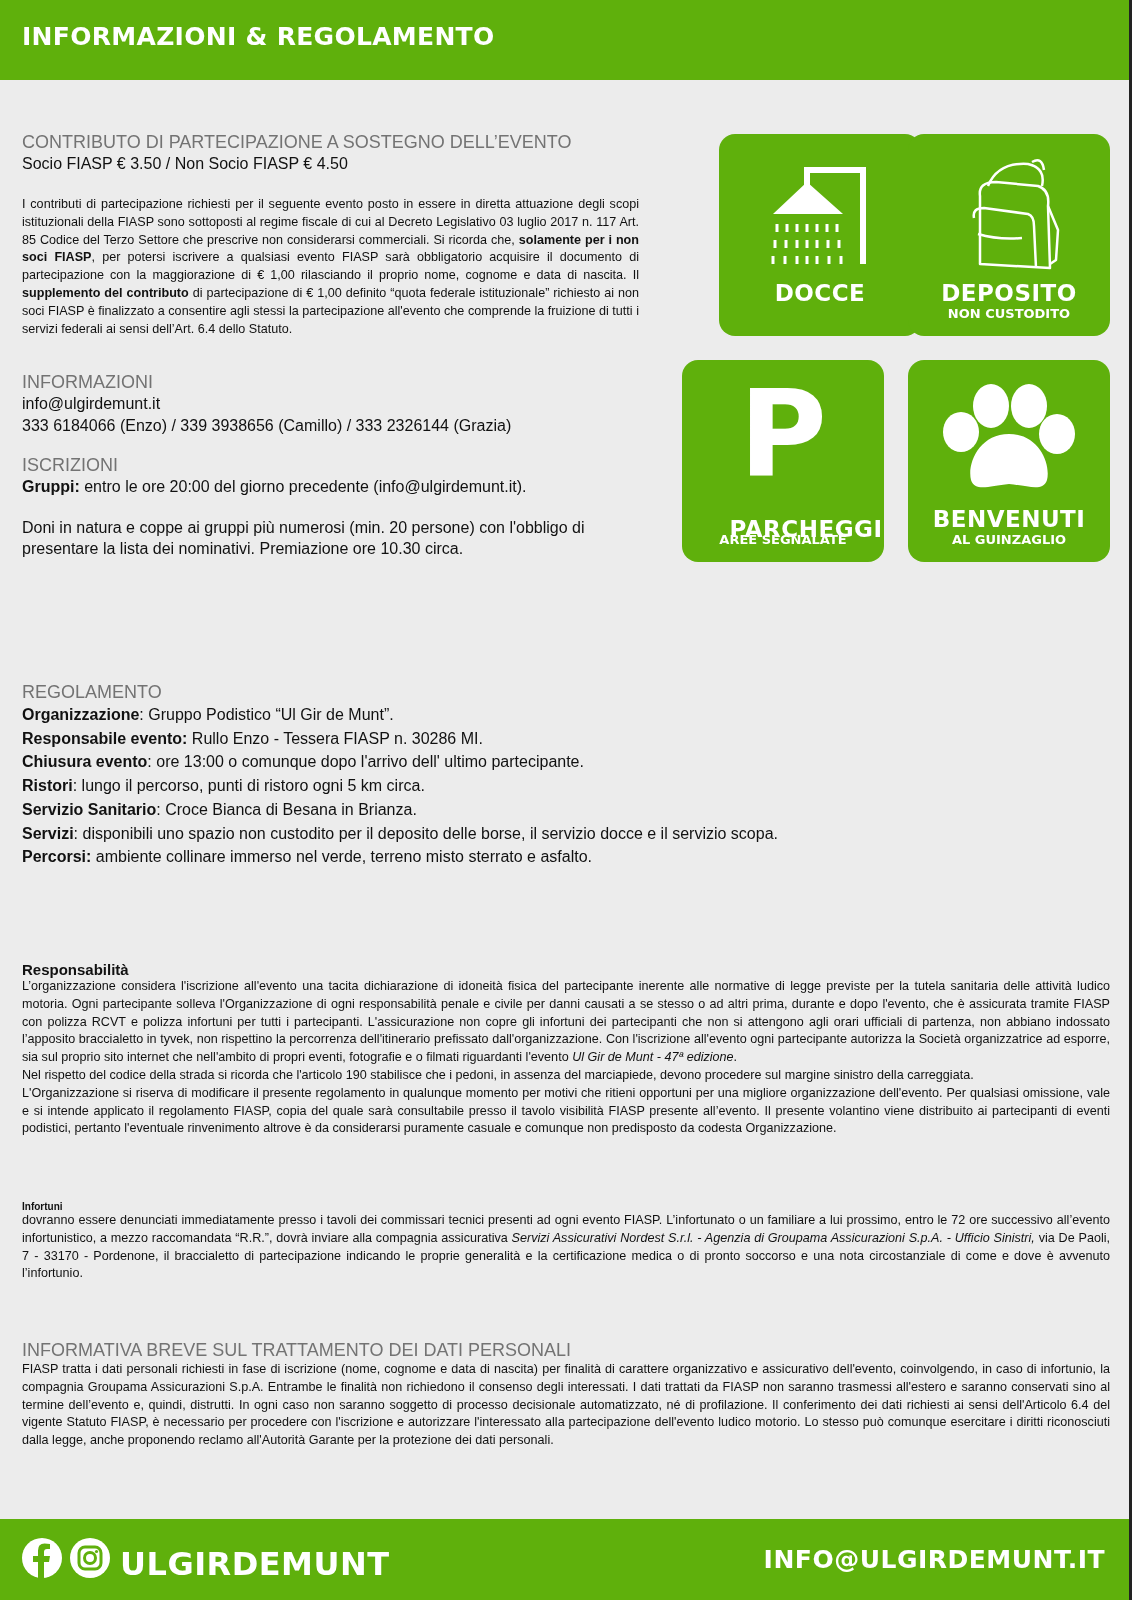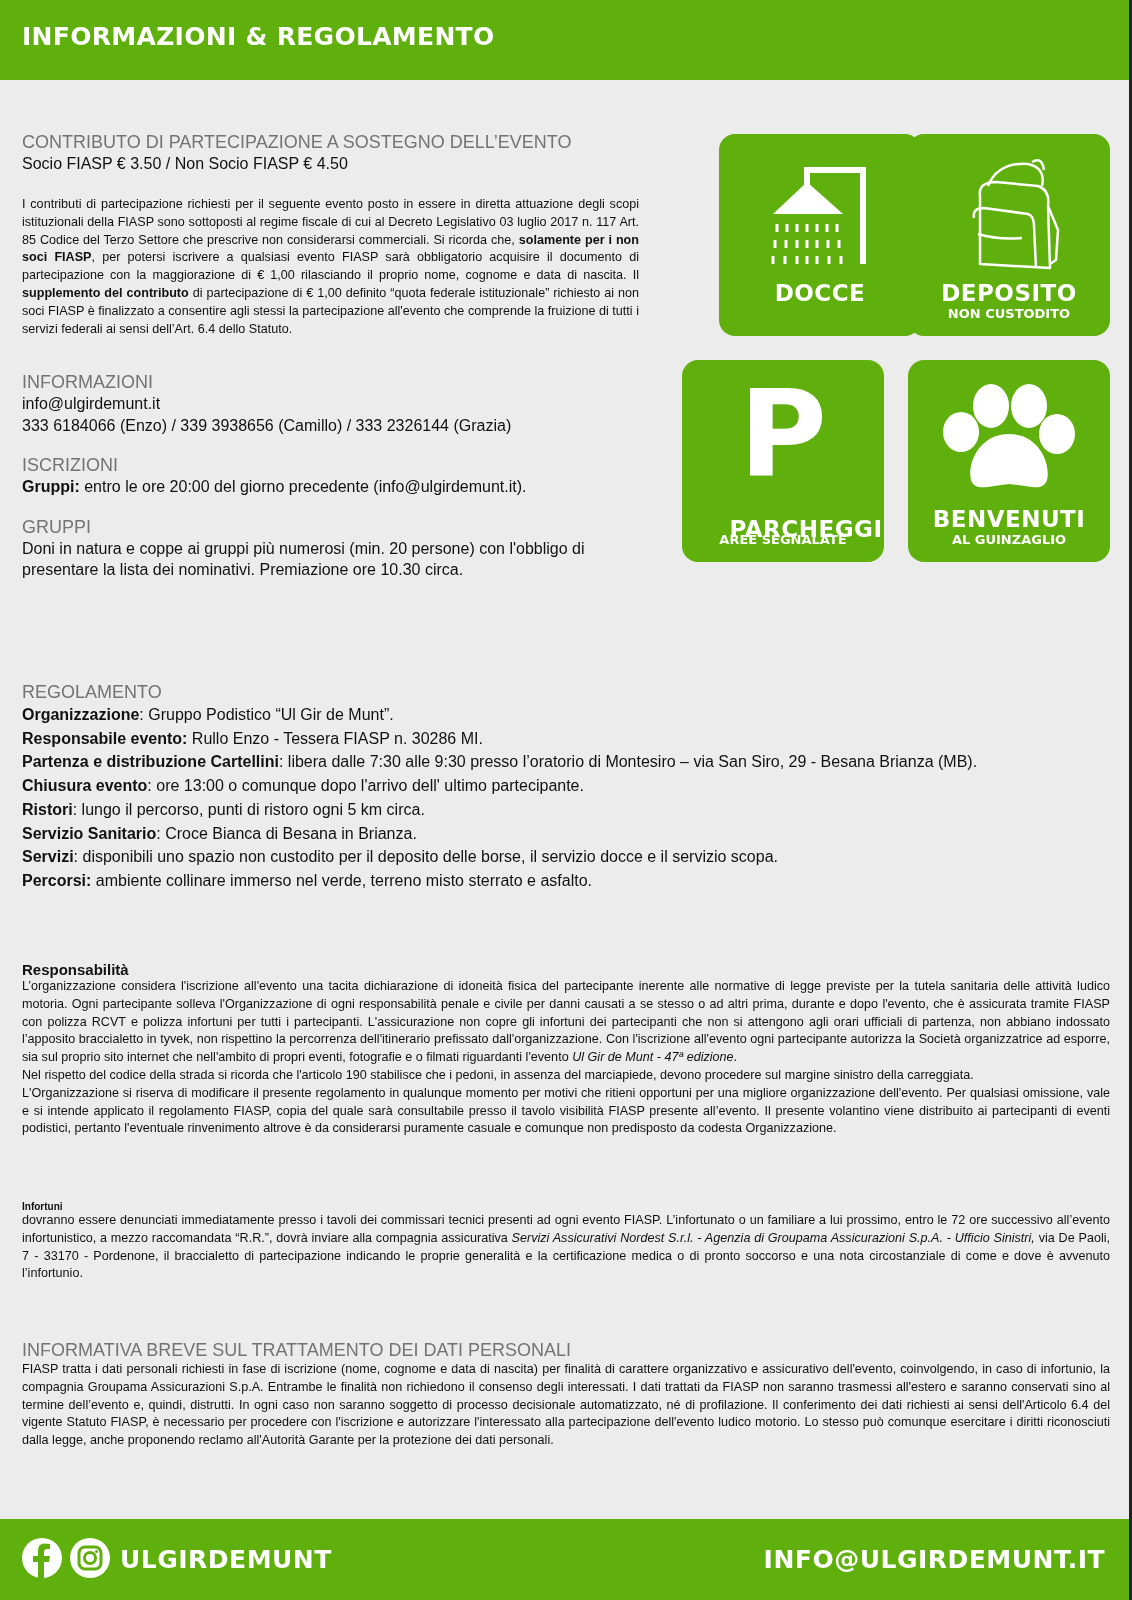--- a/index.html
+++ b/index.html
@@ -41,21 +41,21 @@
   .tile svg { position: absolute; }
 
   .full { position: absolute; left: 22px; width: 1088px; }
   .reg-line { font-size: 16px; line-height: 23.7px; }
 
   .footer {
     position: absolute; left: 0; top: 1519px; width: 1129px; height: 81px;
     background: #5fb00c; color: #fff;
     font-family: "DejaVu Sans", sans-serif; font-weight: bold;
   }
-  .footer .handle { position: absolute; left: 120px; top: 26px; font-size: 25px; letter-spacing: 0.5px; }
+  .footer .handle { position: absolute; left: 120px; top: 26px; font-size: 32px; letter-spacing: 0.5px; }
   .footer .email { position: absolute; right: 24px; top: 26px; font-size: 25px; letter-spacing: 0.5px; }
   .footer .soc { position: absolute; top: 19px; width: 40px; height: 40px; }
 </style>
 </head>
 <body>
 
 <div class="topbar">
   <h1>INFORMAZIONI &amp; REGOLAMENTO</h1>
 </div>
 
@@ -73,21 +73,20 @@
     <div class="med">info@ulgirdemunt.it</div>
     <div class="med">333 6184066 (Enzo) / 339 3938656 (Camillo) / 333 2326144 (Grazia)</div>
   </section>
 
   <section style="margin-top:19px;">
     <h2 class="sec">ISCRIZIONI</h2>
     <div class="med"><b>Gruppi:</b><span> entro le ore 20:00 del giorno precedente (info@ulgirdemunt.it).</span></div>
   </section>
 
   <section style="margin-top:19px;">
-    <h2 class="sec">GRUPPI</h2>
     <div class="med">Doni in natura e coppe ai gruppi più numerosi (min. 20 persone) con l'obbligo di presentare la lista dei nominativi. Premiazione ore 10.30 circa.</div>
   </section>
 </div>
 
 <div class="tiles">
   <div class="tile" style="left:0;top:0;margin-left:37px;">
     <svg width="110" height="110" viewBox="0 0 110 110" style="left:46px;top:30px;">
       <path d="M42 46 V6 H98 V100" fill="none" stroke="#fff" stroke-width="6"></path>
       <path d="M42 18 L8 50 H78 Z" fill="#fff"></path>
       <g stroke="#fff" stroke-width="3">
@@ -151,21 +150,20 @@
     <div class="big" style="top:146px;">BENVENUTI</div>
     <div class="sub" style="top:172px;">AL GUINZAGLIO</div>
   </div>
 </div>
 
 <section class="full" style="top:682px;">
   <h2 class="sec">REGOLAMENTO</h2>
   <div id="reg-list">
       <div class="reg-line"><b>Organizzazione</b><span>:</span><span> Gruppo Podistico “Ul Gir de Munt”.</span></div>
       <div class="reg-line"><b>Responsabile evento:</b><span></span><span> Rullo Enzo - Tessera FIASP n. 30286 MI.</span></div>
-      <div class="reg-line"><b>Partenza e distribuzione Cartellini</b><span>:</span><span> libera dalle 7:30 alle 9:30 presso l’oratorio di Montesiro – via San Siro, 29 - Besana Brianza (MB).</span></div>
       <div class="reg-line"><b>Chiusura evento</b><span>:</span><span> ore 13:00 o comunque dopo l'arrivo dell' ultimo partecipante.</span></div>
       <div class="reg-line"><b>Ristori</b><span>:</span><span> lungo il percorso, punti di ristoro ogni 5 km circa.</span></div>
       <div class="reg-line"><b>Servizio Sanitario</b><span>:</span><span> Croce Bianca di Besana in Brianza.</span></div>
       <div class="reg-line"><b>Servizi</b><span>:</span><span> disponibili uno spazio non custodito per il deposito delle borse, il servizio docce e il servizio scopa.</span></div>
       <div class="reg-line"><b>Percorsi:</b><span></span><span> ambiente collinare immerso nel verde, terreno misto sterrato e asfalto.</span></div>
     </div>
 </section>
 
 <section class="full" style="top:961px;">
   <div style="font-size:15px;font-weight:bold;">Responsabilità</div>

